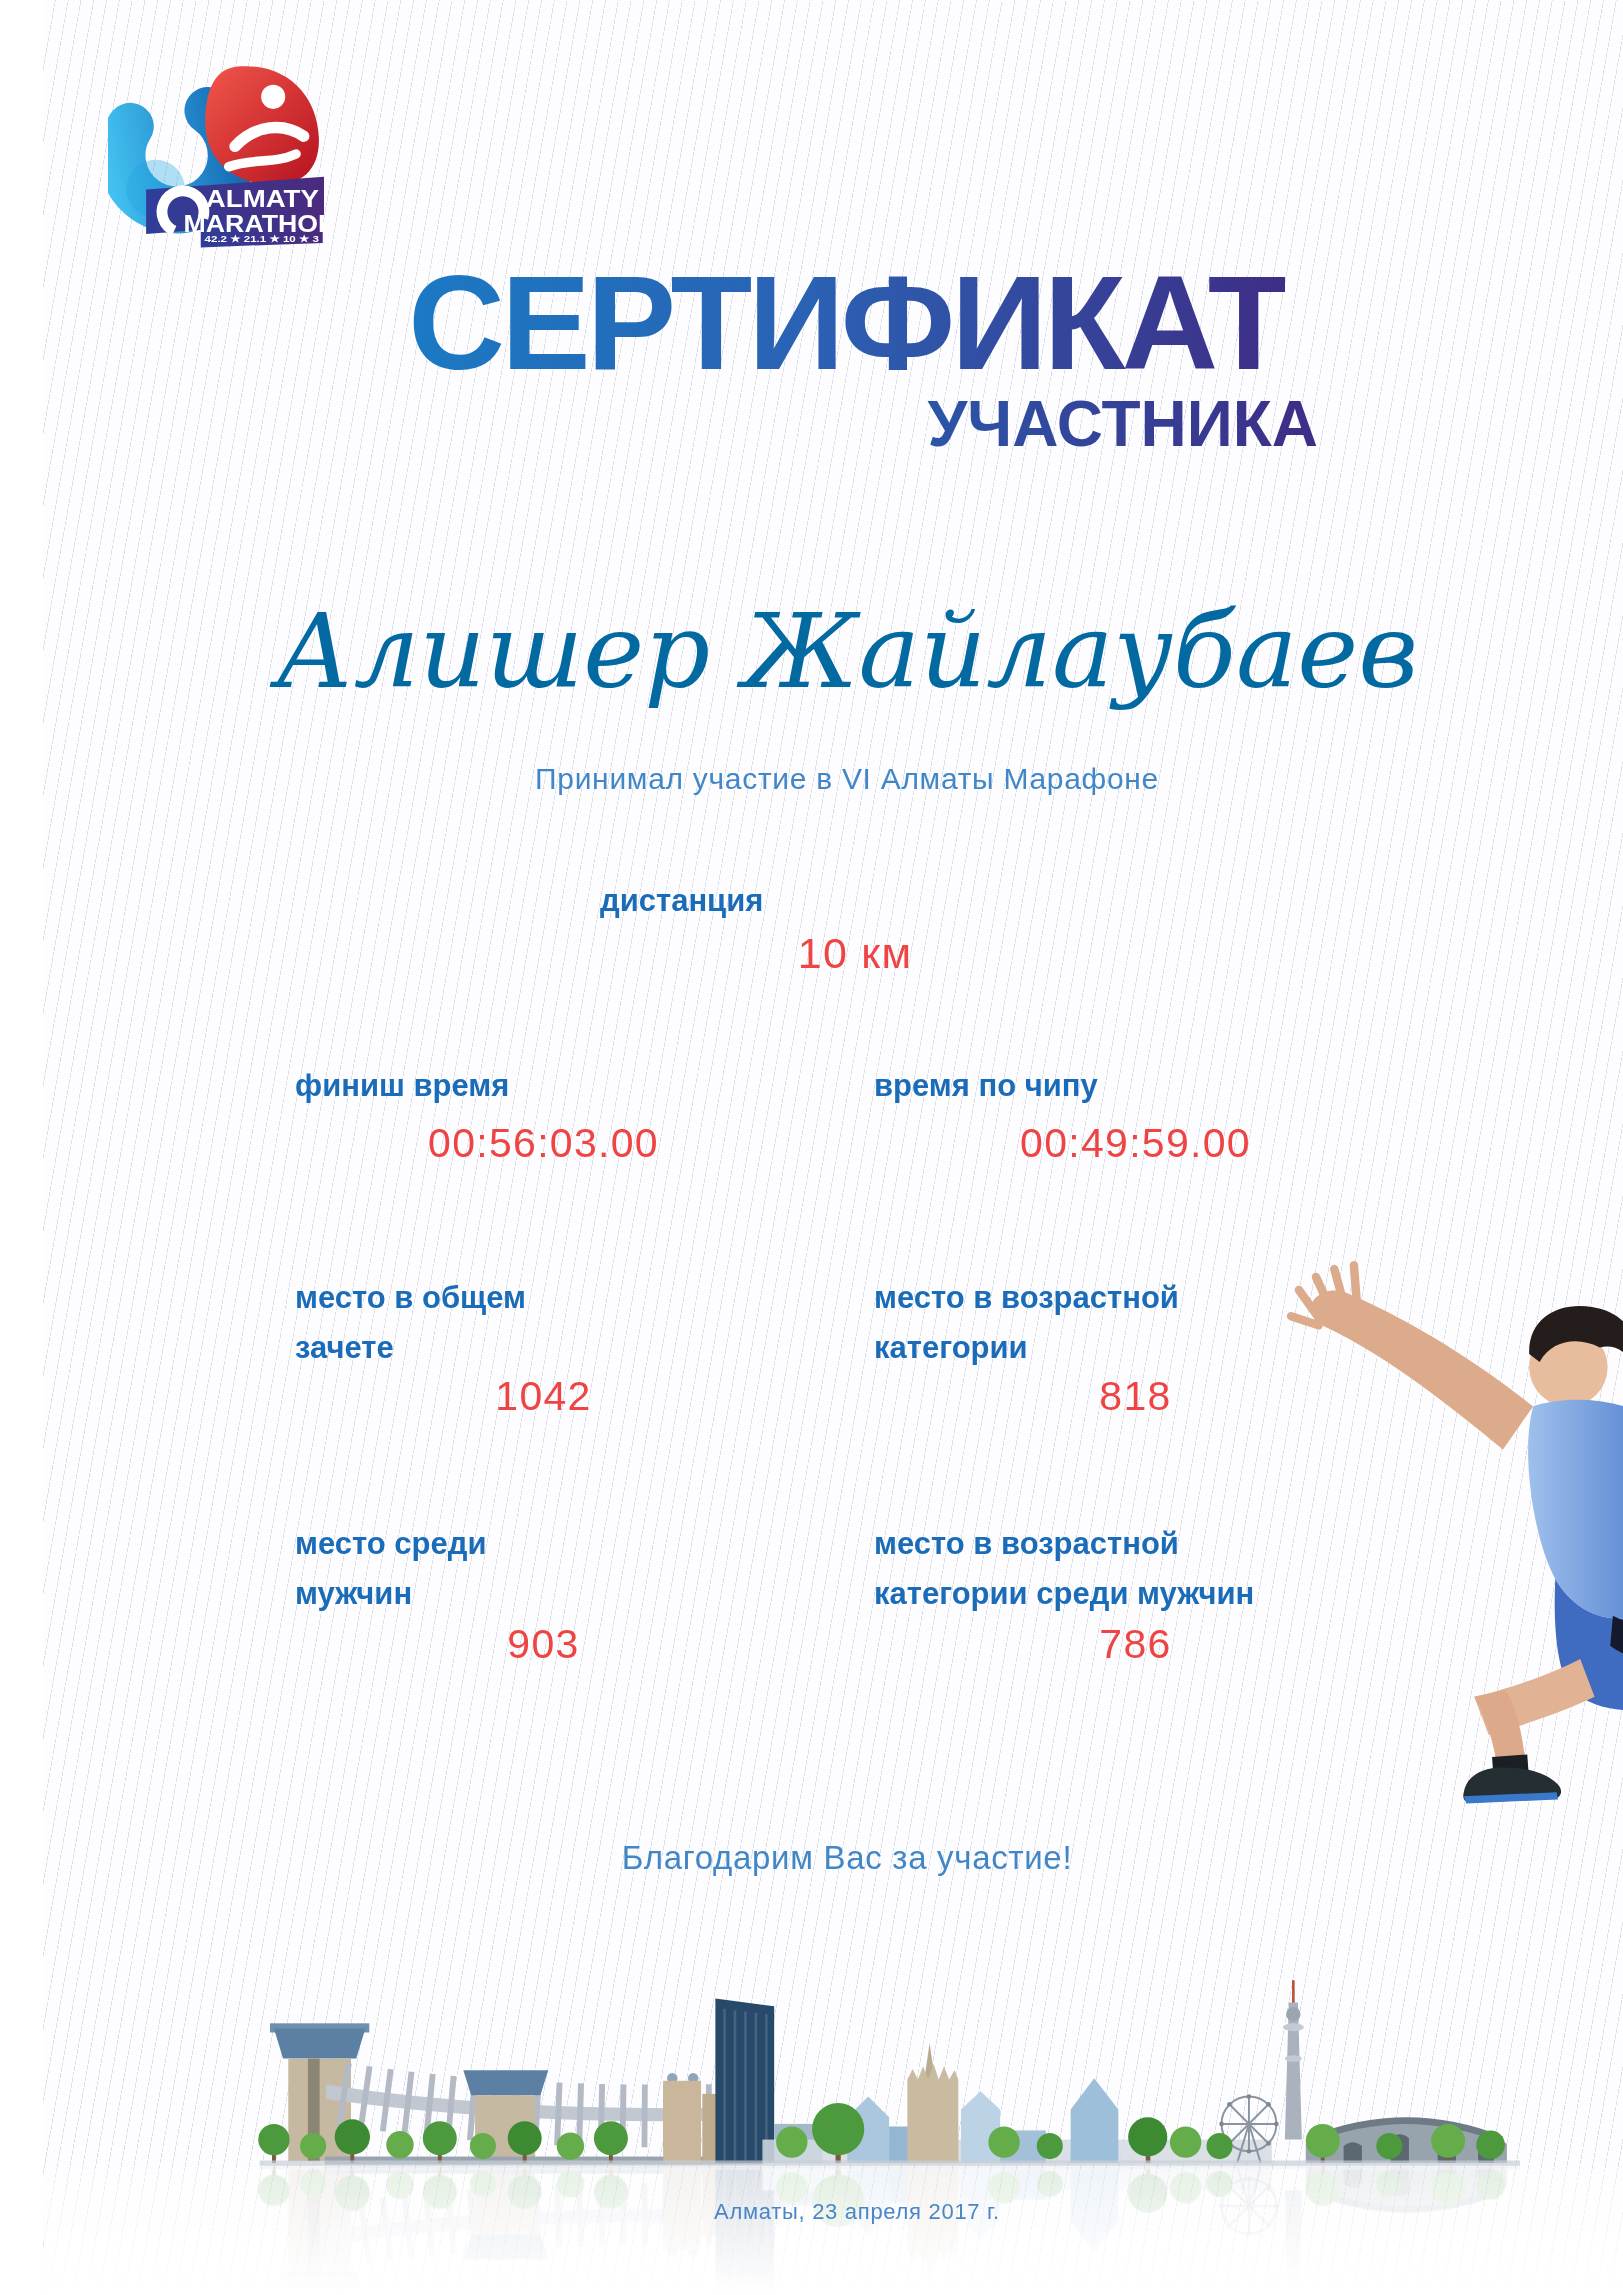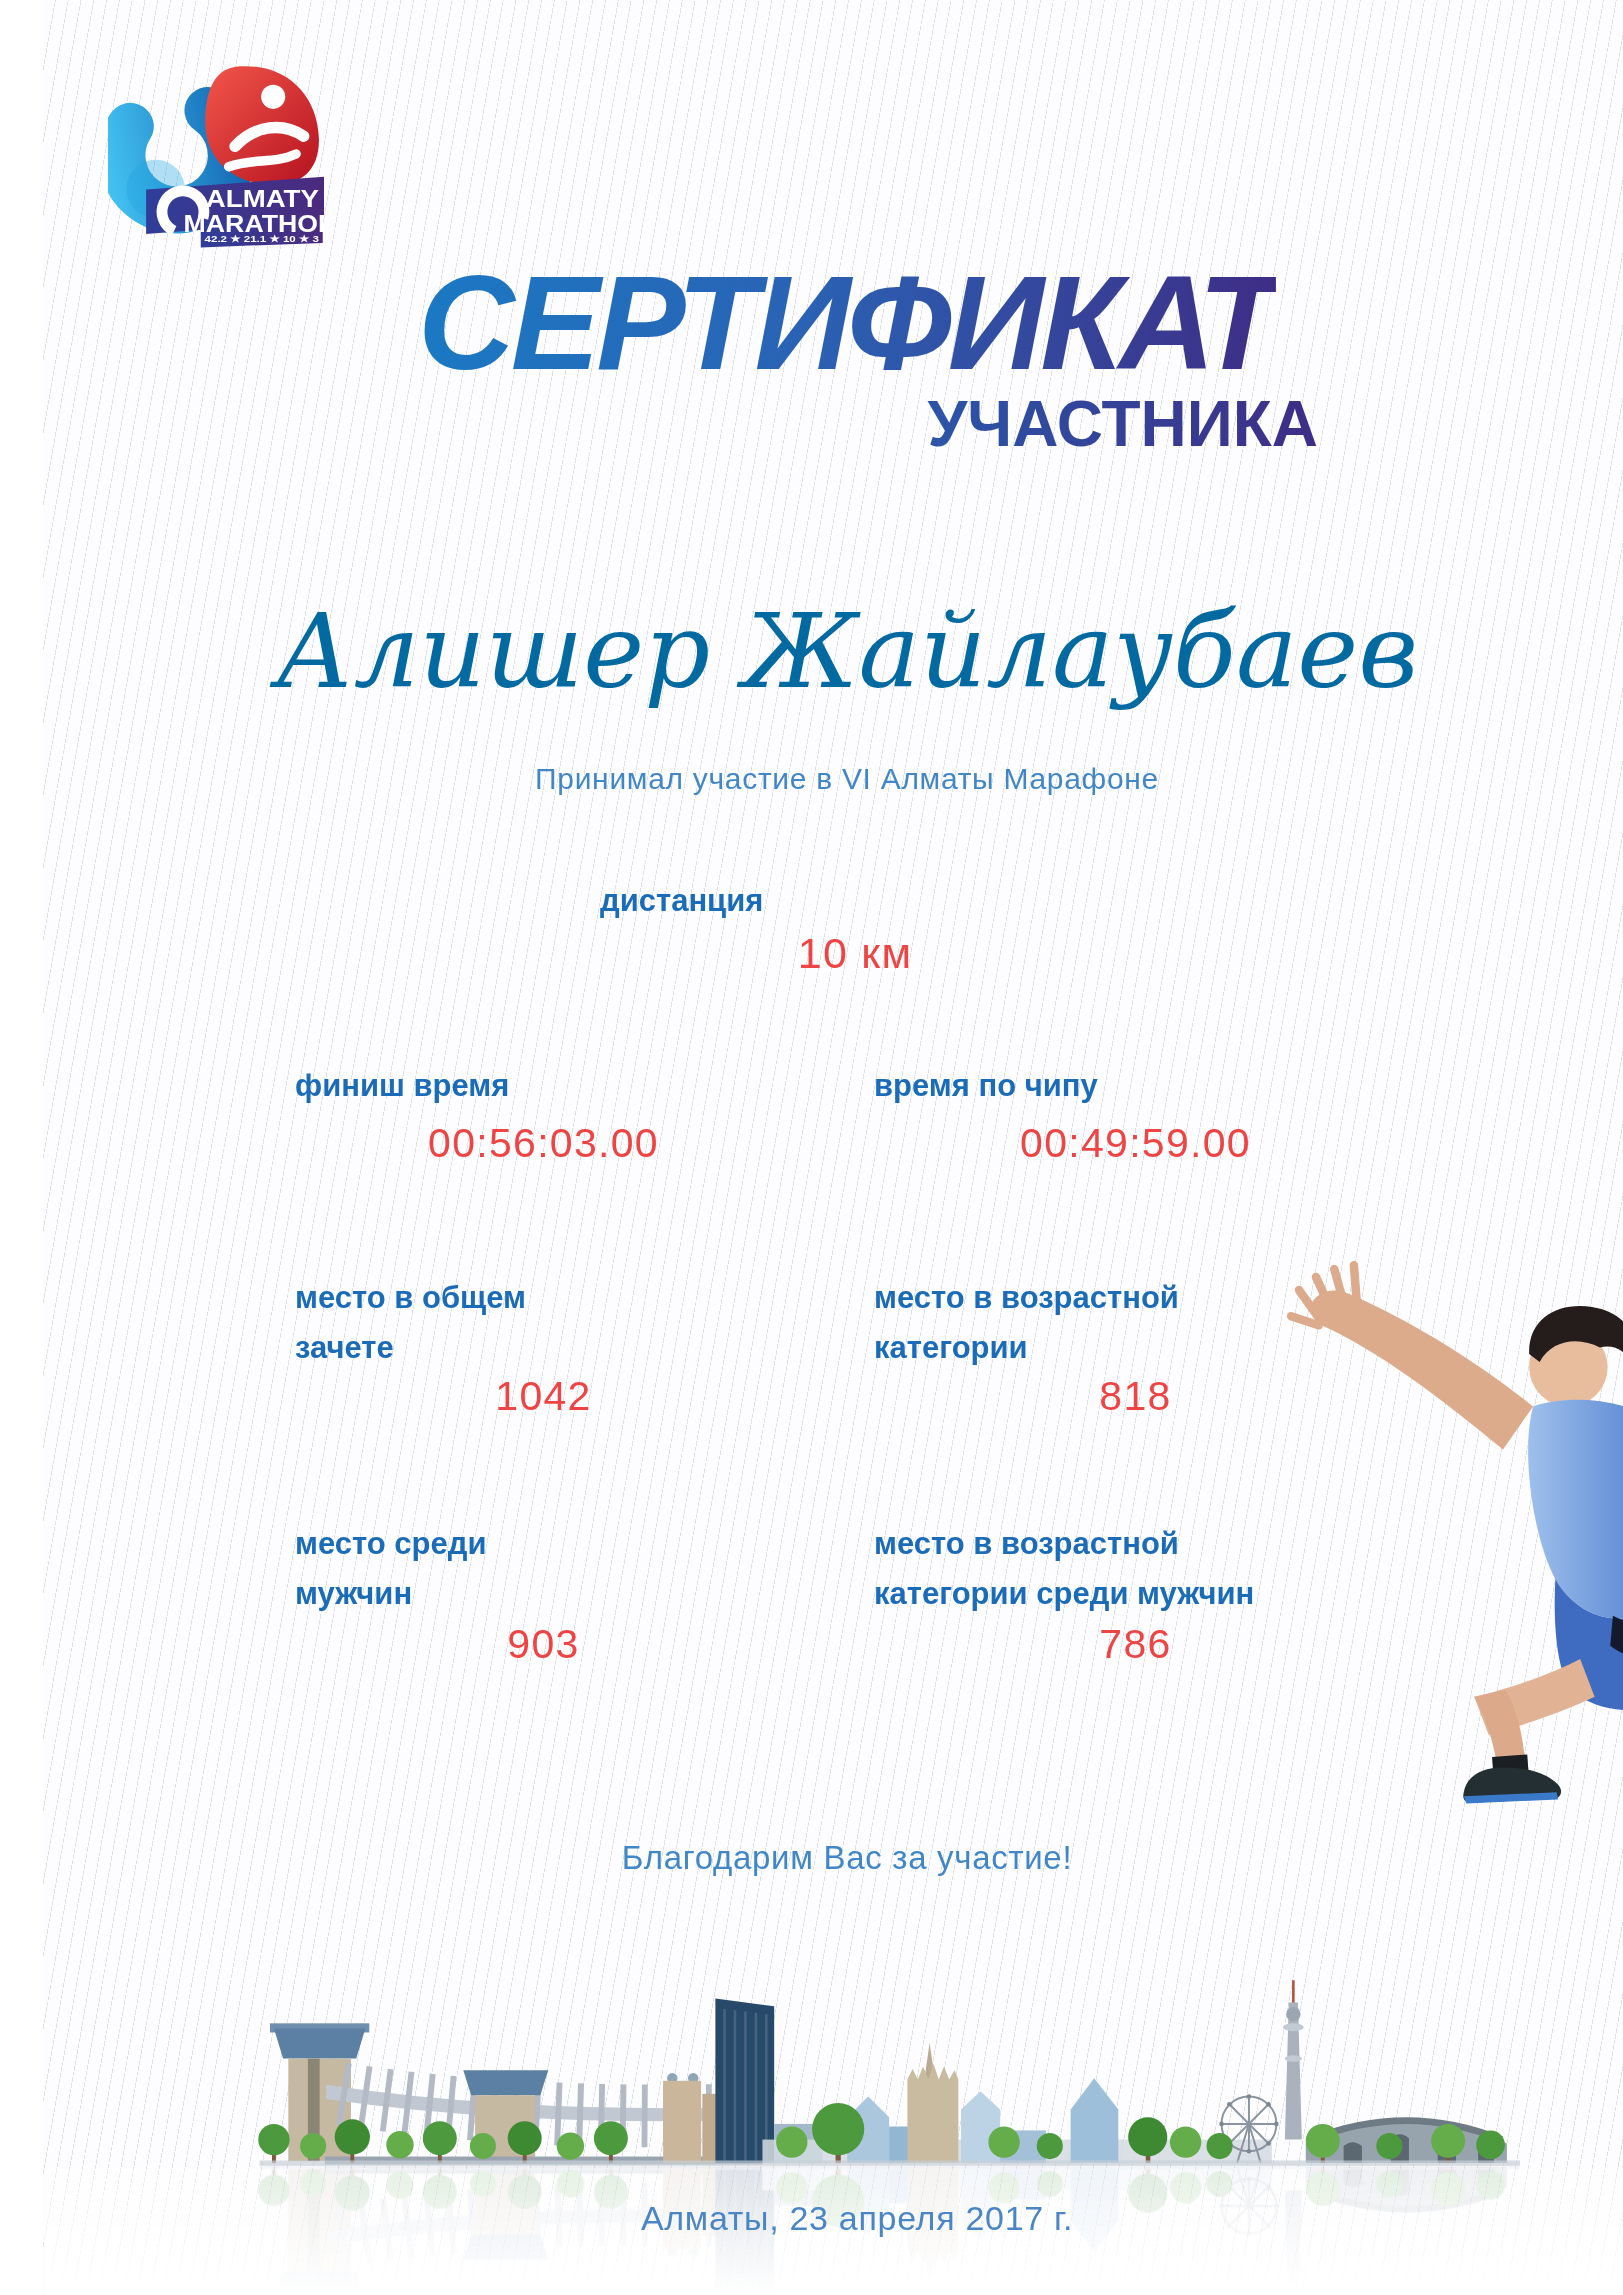--- a/index.html
+++ b/index.html
@@ -15,21 +15,21 @@
     background:repeating-linear-gradient(100deg,
       transparent 0px, transparent 11.8px,
       #d6dae2 11.8px, #d6dae2 12.6px);
     opacity:.8;
   }
   .logo{position:absolute;left:65px;top:56px;width:216px;height:196px;z-index:3;}
   .title{
     position:absolute;left:804px;top:256px;transform:translateX(-50%);
     font-size:134px;font-weight:bold;letter-spacing:-3.9px;white-space:nowrap;line-height:1;
     background:linear-gradient(90deg,#1b79c3 0%,#2a62b4 45%,#3e2d86 100%);
-    -webkit-background-clip:text;background-clip:text;color:transparent;z-index:2;margin:0;font-style:italic;
+    -webkit-background-clip:text;background-clip:text;color:transparent;z-index:2;margin:0;
   }
   .subtitle{
     position:absolute;right:348px;top:392px;
     font-size:64px;font-weight:bold;letter-spacing:0;white-space:nowrap;line-height:1;
     background:linear-gradient(90deg,#2b55a8 0%,#3e2d86 100%);
     -webkit-background-clip:text;background-clip:text;color:transparent;z-index:2;margin:0;
   }
   .name{
     position:absolute;left:804px;top:592px;transform:translateX(-50%);
     font-family:"DejaVu Serif",serif;font-style:italic;
@@ -51,21 +51,21 @@
   .col-r{left:831px;width:523px;}
   .col-c{left:557px;width:510px;}
   .thanks{
     position:absolute;left:804px;top:1839px;transform:translateX(-50%);
     font-size:33px;color:#4187c7;letter-spacing:0.7px;white-space:nowrap;z-index:2;margin:0;
   }
   .runner{position:absolute;left:1229px;top:1239px;width:394px;height:569px;z-index:2;}
   .skyline{position:absolute;left:0;top:1975px;width:1623px;height:320px;z-index:1;}
   .footer-date{
     position:absolute;left:814px;top:2199px;transform:translateX(-50%);
-    font-size:34px;color:#4a86c6;letter-spacing:0.7px;white-space:nowrap;z-index:4;margin:0;
+    font-size:22px;color:#4a86c6;letter-spacing:0.7px;white-space:nowrap;z-index:4;margin:0;
   }
   .logo-text{font-family:"Liberation Sans",sans-serif;font-weight:bold;fill:#ffffff;}
 </style>
 </head>
 <body>
 
 <div class="page">
 
   <div class="bg-lines"></div>
 

